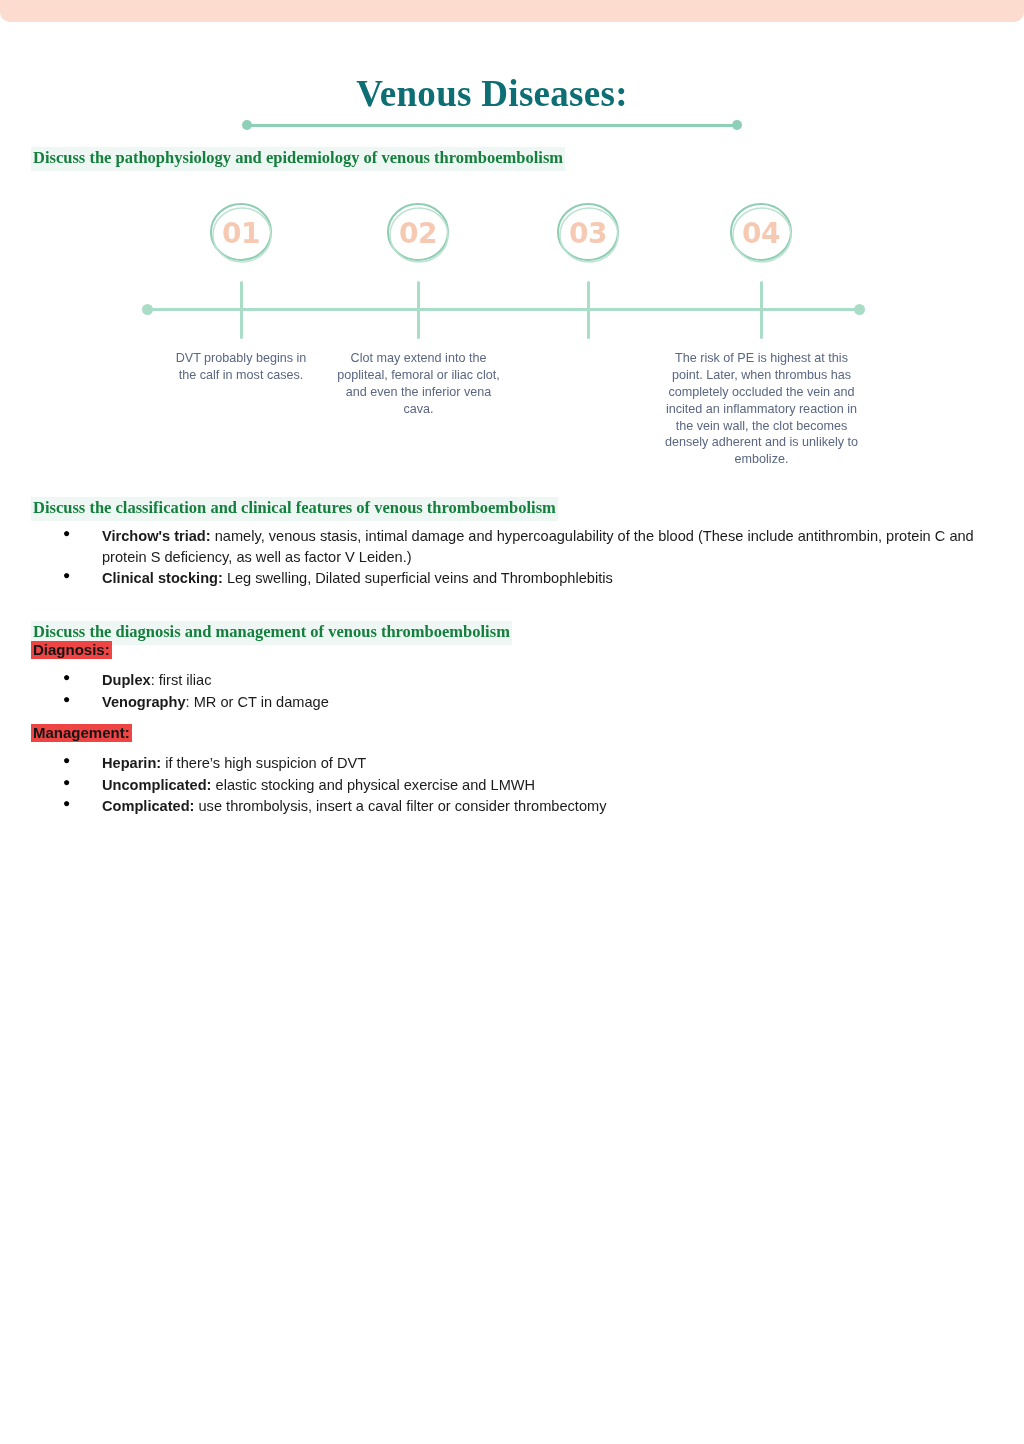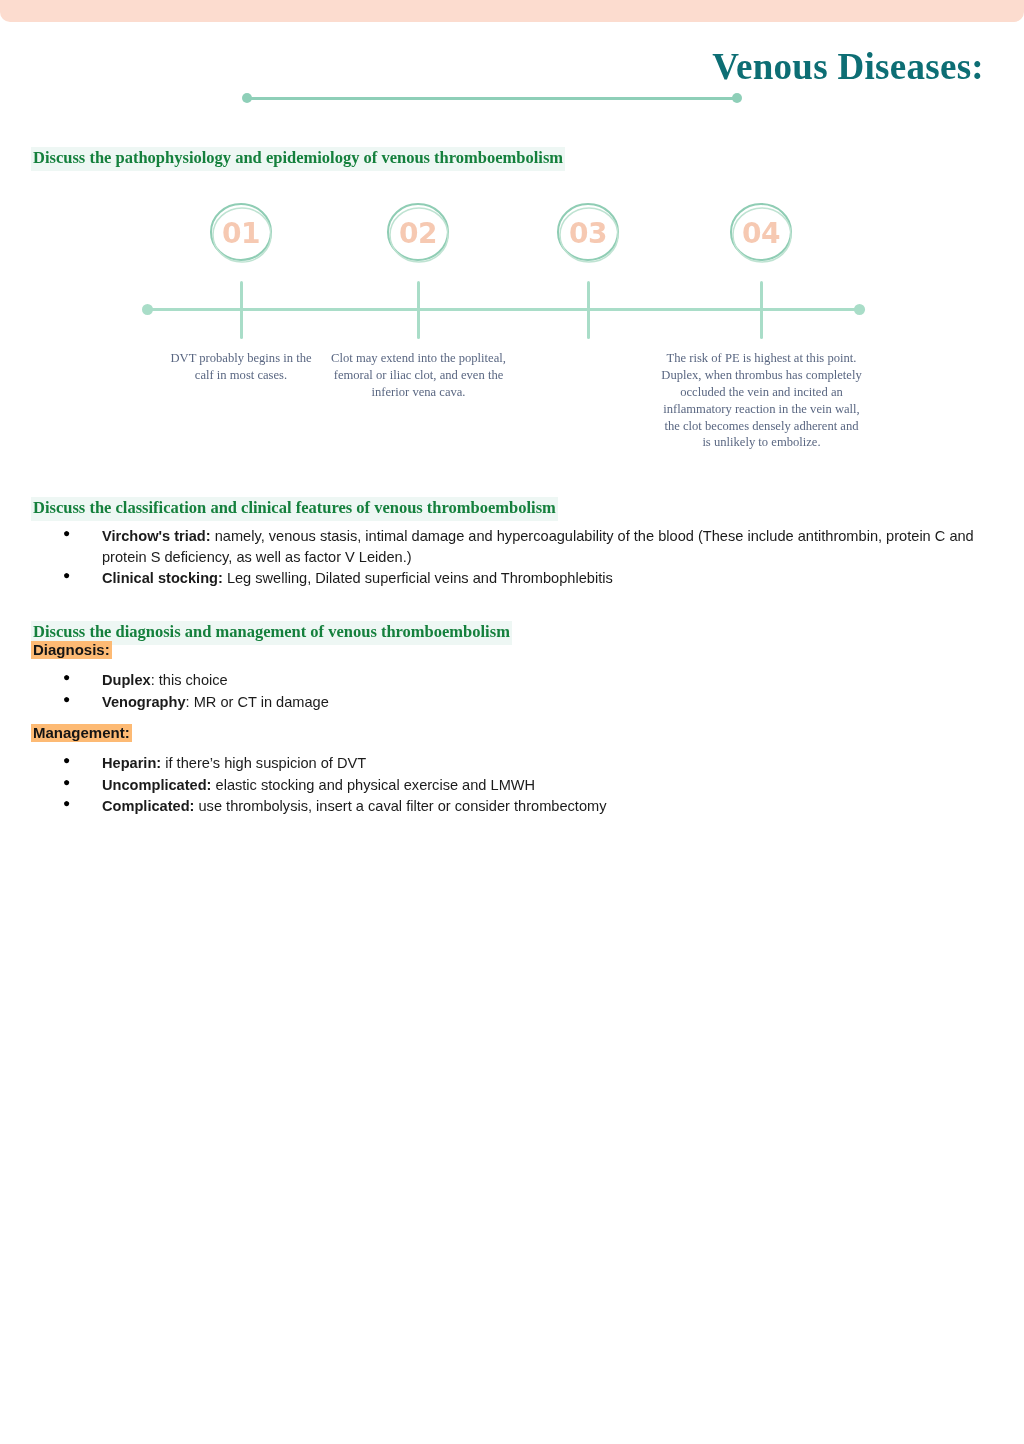--- a/index.html
+++ b/index.html
@@ -24,23 +24,23 @@
     width: 1024px;
     height: 22px;
     background: #fcdccf;
     border-bottom-left-radius: 10px;
     border-bottom-right-radius: 10px;
   }
 
   
   #title-block {
     position: absolute;
-    left: 0; top: 46px;
+    left: 0; top: 73px;
     width: 984px;
-    text-align: right;
+    text-align: center;
   }
   #page-title {
     font-family: "Liberation Serif", serif;
     font-weight: bold;
     font-size: 37px;
     color: #0d6e74;
     letter-spacing: 0.3px;
     line-height: 1.12;
     margin: 0;
     white-space: nowrap;
@@ -141,21 +141,21 @@
     top: 95px;
     width: 3px;
     height: 58px;
     background: #a9ddc8;
     border-radius: 2px;
   }
 
   .step-caption {
     position: absolute;
     top: 164px;
-    font-family: Liberation Serif, serif;
+    font-family: Liberation Sans, sans-serif;
     font-size: 12.6px;
     line-height: 1.34;
     color: #5a6782;
     text-align: center;
   }
 
   
   .body-text {
     position: absolute;
     font-family: "Liberation Sans", sans-serif;
@@ -182,21 +182,21 @@
     color: #000000;
   }
   .lead { font-weight: bold; }
 
   .sub-label {
     position: absolute;
     font-family: "Liberation Sans", sans-serif;
     font-weight: bold;
     font-size: 15px;
     color: #141414;
-    background: #fdba74;
+    background: #ef4444;
     padding: 0 2px 1px 2px;
     white-space: nowrap;
   }
   #label-diagnosis  { left: 31px; top: 641px; }
   #label-management { left: 31px; top: 724px; }
 
   #list-class { left: 31px; top: 518px; width: 960px; }
   #list-diag  { left: 31px; top: 662px; width: 700px; }
   #list-mgmt  { left: 31px; top: 745px; width: 760px; }
 </style>
@@ -254,21 +254,21 @@
   <div id="timeline-axis"></div>
   <div class="axis-end-dot" id="axis-dot-right"></div>
 
   <div class="tick" style="left:106px;"></div>
   <div class="tick" style="left:283px;"></div>
   <div class="tick" style="left:453px;"></div>
   <div class="tick" style="left:626px;"></div>
 
   <div class="step-caption" style="left:34px;  width:146px;">DVT probably begins in the calf in most cases.</div>
   <div class="step-caption" style="left:196px; width:177px;">Clot may extend into the popliteal, femoral or iliac clot, and even the inferior vena cava.</div>
-  <div class="step-caption" style="left:525px; width:205px;">The risk of PE is highest at this point. Duplex, when thrombus has completely occluded the vein and incited an inflammatory reaction in the vein wall, the clot becomes densely adherent and is unlikely to embolize.</div>
+  <div class="step-caption" style="left:525px; width:205px;">The risk of PE is highest at this point. Later, when thrombus has completely occluded the vein and incited an inflammatory reaction in the vein wall, the clot becomes densely adherent and is unlikely to embolize.</div>
 </div>
 
 <div class="section-heading" id="heading-class">Discuss the classification and clinical features of venous thromboembolism</div>
 
 <div class="body-text" id="list-class">
   <ul class="bullets">
     <li>
       <span class="lead">Virchow's triad:</span><span> namely, venous  stasis, intimal damage and hypercoagulability of the blood (These include antithrombin, protein C and protein S deficiency, as well as factor V Leiden.)</span>
     </li>
     <li>
@@ -277,21 +277,21 @@
   </ul>
 </div>
 
 <div class="section-heading" id="heading-diag">Discuss the diagnosis and management of venous thromboembolism</div>
 
 <div class="sub-label" id="label-diagnosis">Diagnosis:</div>
 
 <div class="body-text" id="list-diag">
   <ul class="bullets">
     <li>
-      <span class="lead">Duplex</span><span>: this choice</span>
+      <span class="lead">Duplex</span><span>: first iliac</span>
     </li>
     <li>
       <span class="lead">Venography</span><span>: MR or CT in damage</span>
     </li>
   </ul>
 </div>
 
 <div class="sub-label" id="label-management">Management:</div>
 
 <div class="body-text" id="list-mgmt">

